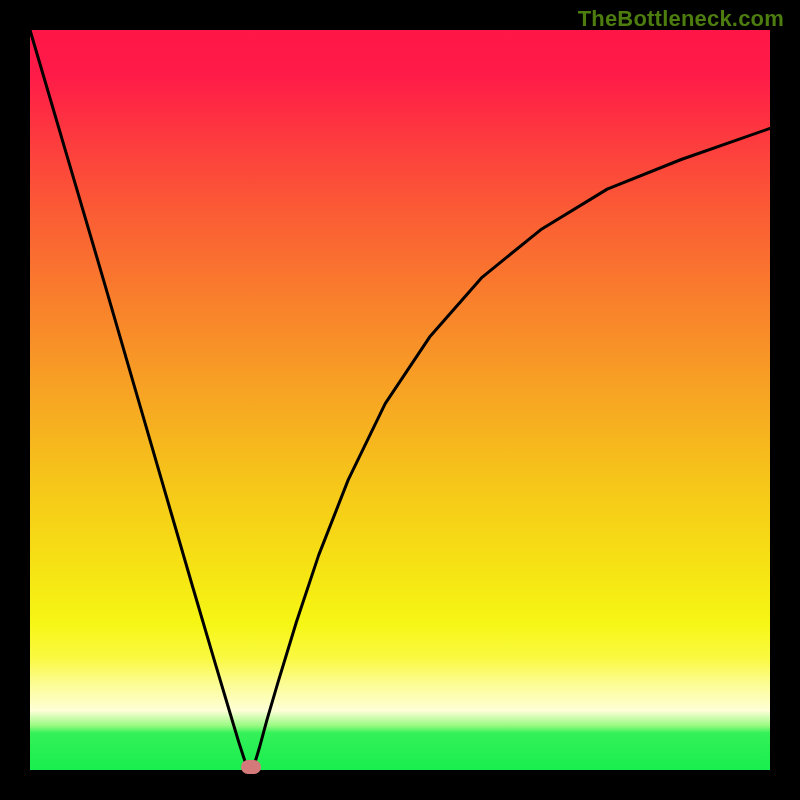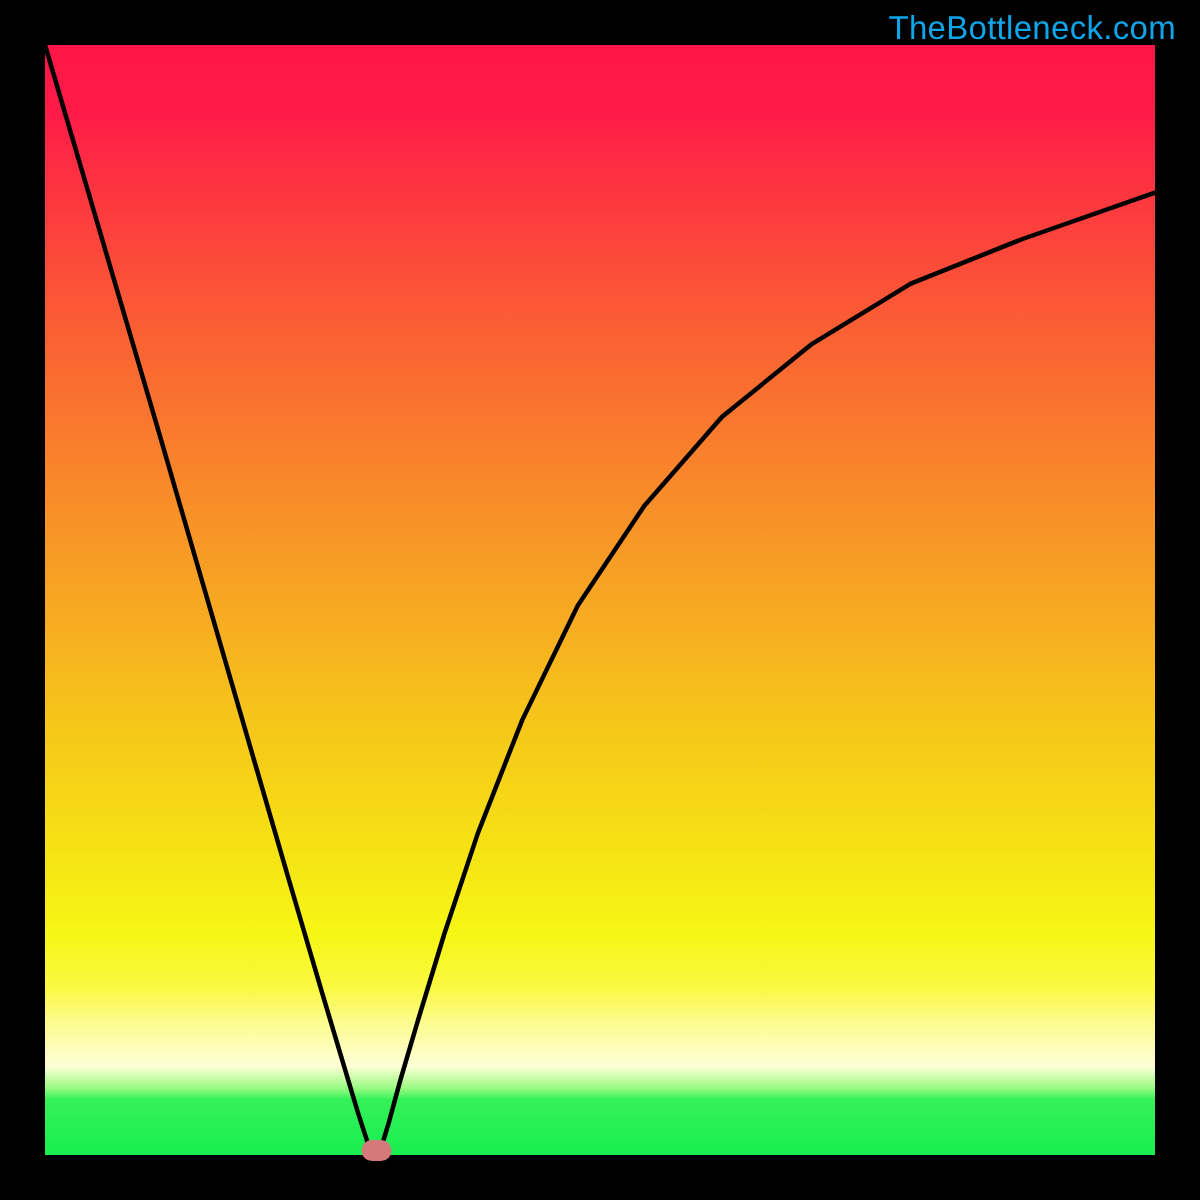--- a/index.html
+++ b/index.html
@@ -39,23 +39,23 @@
       #feffd7 92%,
       #98fa82 94%,
       #34f158 95%,
       #18ee4f 100%
     );
   }
   .watermark {
     position: absolute;
     top: 6px;
     right: 16px;
-    color: #0ea5e9;
+    color: #4d7c0f;
     font-size: 22px;
-    font-weight: 400;
+    font-weight: 700;
     letter-spacing: 0.2px;
   }
   svg.curve {
     position: absolute;
     inset: 0;
     width: 100%;
     height: 100%;
     overflow: visible;
   }
   .marker {

